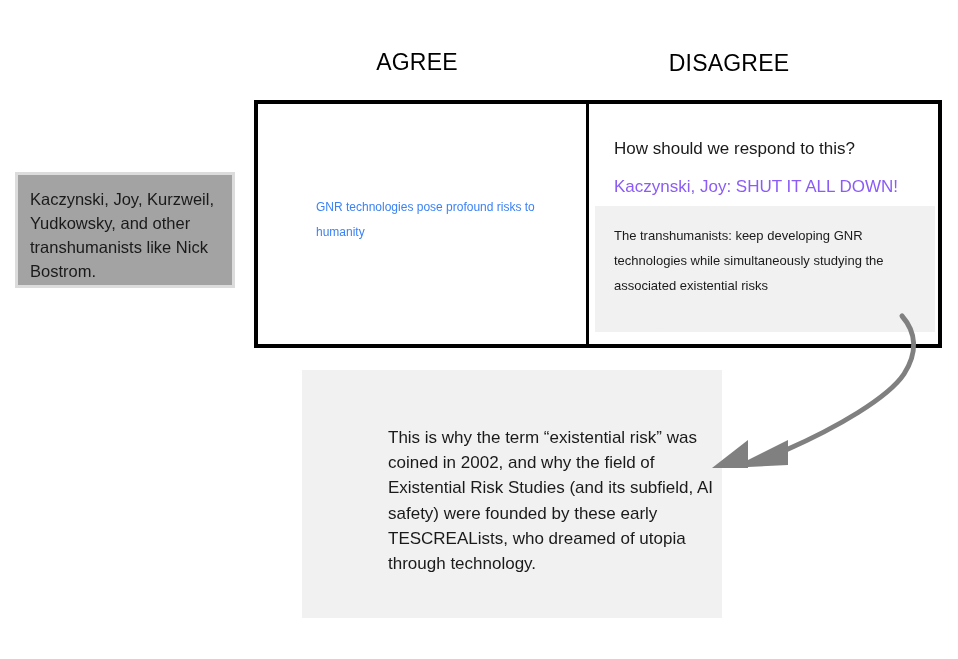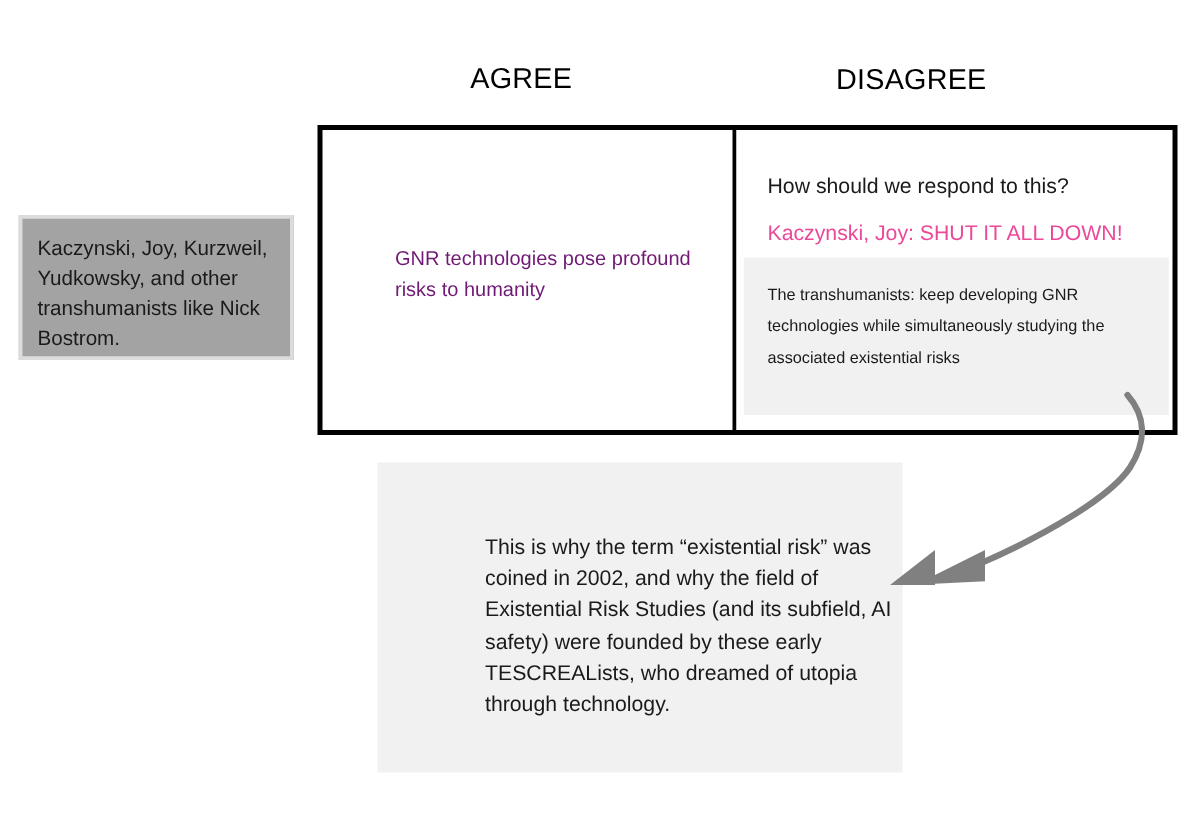--- a/index.html
+++ b/index.html
@@ -93,43 +93,43 @@
     left: 331px;
     right: 0;
     width: 377px;
   }
 
   #agree-text {
     position: absolute;
     left: 58px;
     top: 91px;
     width: 250px;
-    font-size: 16px;
-    line-height: 25px;
-    color: #701a75;
+    font-size: 12px;
+    line-height: 25px;
+    color: #3b82f6;
   }
 
   
   #disagree-line-1 {
     position: absolute;
     left: 25px;
     top: 32px;
     width: 320px;
     font-size: 17px;
     line-height: 25px;
     color: #1a1a1a;
   }
   #disagree-line-2 {
     position: absolute;
     left: 25px;
     top: 70px;
     width: 330px;
     font-size: 17px;
     line-height: 25px;
-    color: #ec4899;
+    color: #8b5cf6;
     white-space: nowrap;
   }
   #disagree-highlight-text {
     position: absolute;
     left: 25px;
     top: 119px;
     width: 320px;
     font-size: 13px;
     line-height: 25px;
     color: #1a1a1a;

